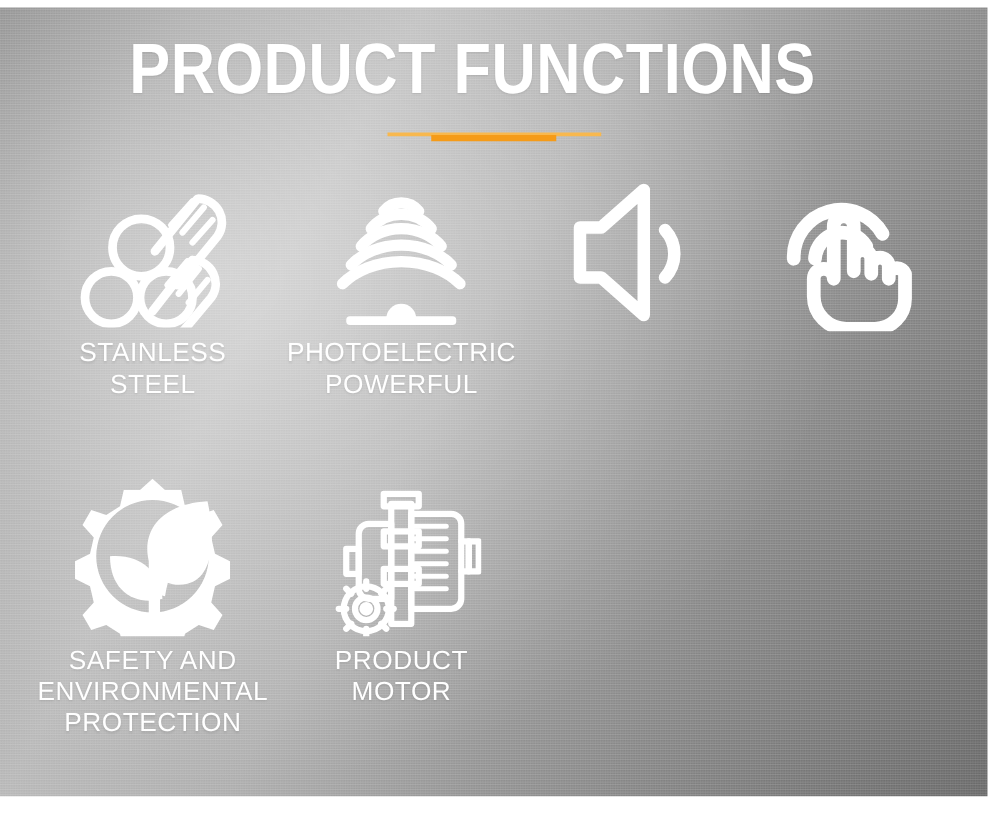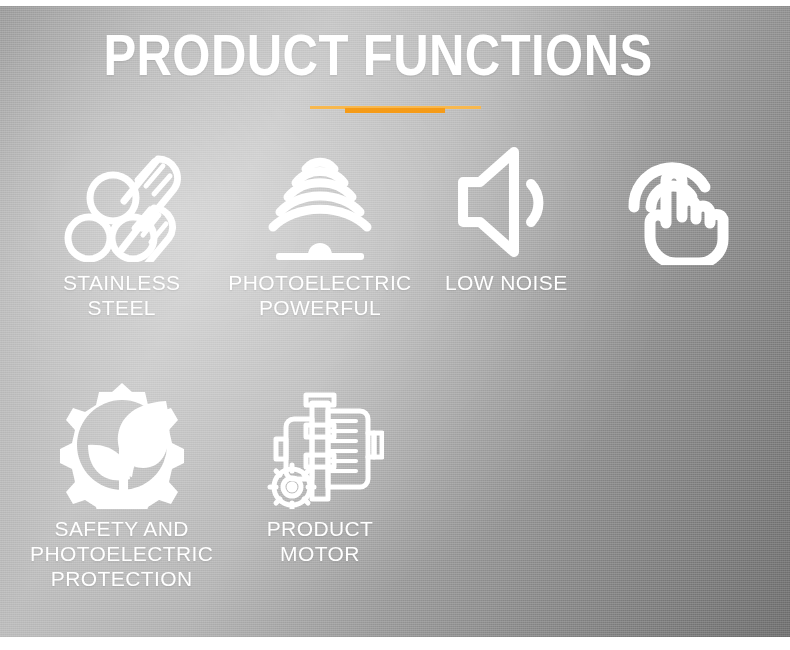--- a/index.html
+++ b/index.html
@@ -202,21 +202,20 @@
 
     <div class="feature">
       <div class="icon-wrap">
         <svg width="120" height="120" viewBox="0 0 120 120" fill="none">
           <g stroke="#ffffff" fill="none" stroke-width="10" stroke-linecap="round" stroke-linejoin="round">
             <path d="M68 10 L34 40 L17 40 L17 80 L34 80 L68 110 Z"></path>
             <path d="M85 42 A28 28 0 0 1 85 80" stroke-width="10"></path>
           </g>
         </svg>
       </div>
-      <div class="feature-label">LOW NOISE</div>
     </div>
 
     <div class="feature row2">
       <div class="icon-wrap">
         <svg width="120" height="120" viewBox="0 0 120 120" fill="none">
           <g stroke="#ffffff" fill="none" stroke-linecap="round">
 
             <path d="M14 62 A38 38 0 0 1 85 42" stroke-width="11"></path>
             <path d="M31 62 A22 22 0 0 1 72 52" stroke-width="11"></path>
 
@@ -245,21 +244,21 @@
           <g fill="#ffffff">
             <path d="M108 20 C74 22 58 40 60 62 C62 80 76 90 92 86 C110 82 116 56 108 20 Z"></path>
             <path d="M106 24 C86 40 72 60 66 94 L74 96 C80 64 92 42 106 24 Z" fill="#ffffff"></path>
             <path d="M30 64 C30 92 50 104 72 98 C70 76 54 62 30 64 Z"></path>
             <path d="M33 67 C50 74 62 84 70 98 L64 101 C56 86 46 76 33 67 Z"></path>
             <rect x="61" y="60" width="9" height="56" rx="4"></rect>
           </g>
         </svg>
       </div>
       <div class="feature-label">SAFETY AND
-PHOTOELECTRIC
+ENVIRONMENTAL
 PROTECTION</div>
     </div>
 
     <div class="feature row2">
       <div class="icon-wrap">
         <svg width="128" height="128" viewBox="0 0 128 128" fill="none">
           <g stroke="#ffffff" fill="none" stroke-width="5" stroke-linejoin="round" stroke-linecap="round">
 
             <path d="M30 46 A8 8 0 0 1 38 38 L56 38 L56 98 L38 98 A8 8 0 0 1 30 90 Z"></path>
             <path d="M20 58 L30 58 L30 78 L20 78 Z"></path>

